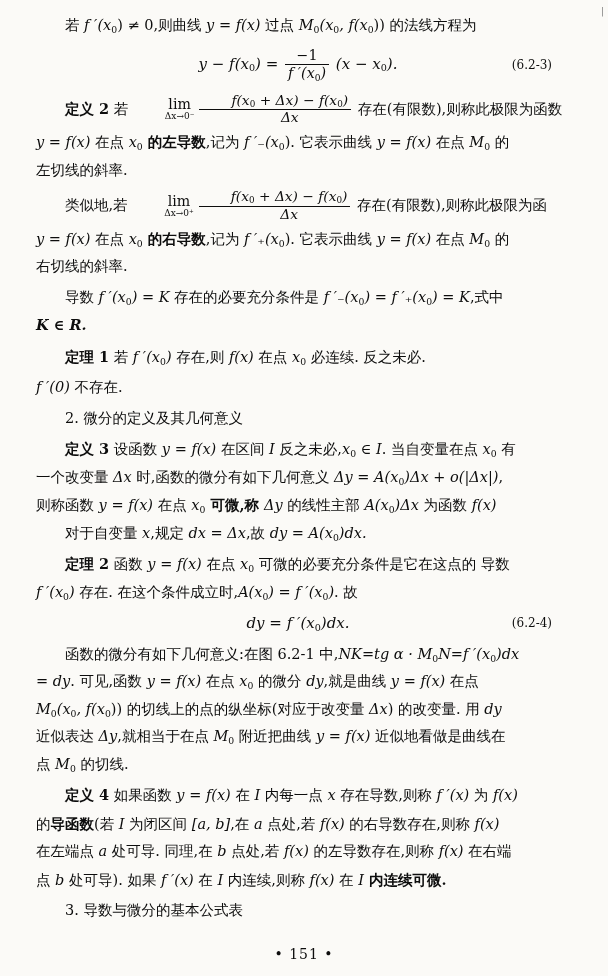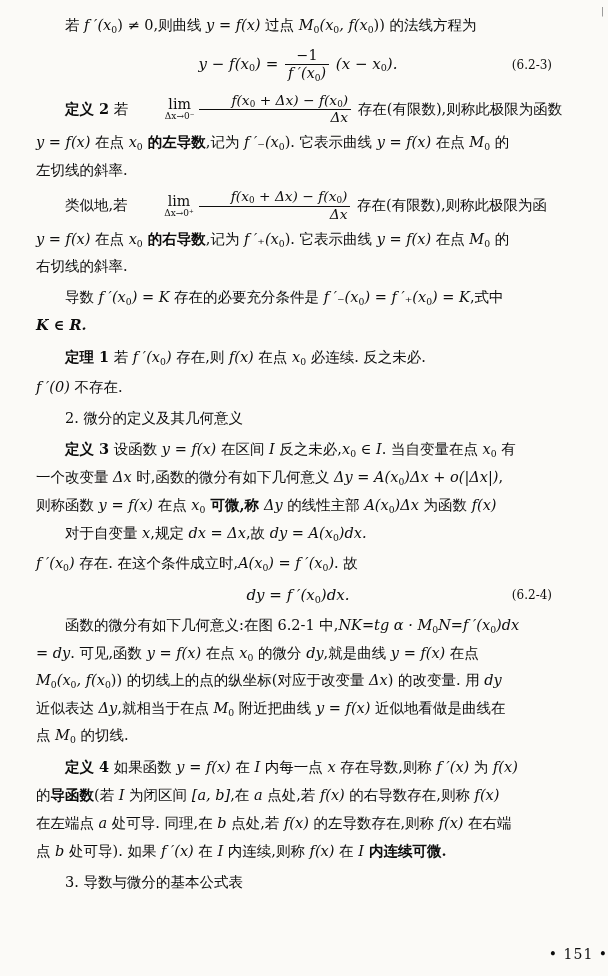--- a/index.html
+++ b/index.html
@@ -78,21 +78,20 @@
     margin: 0 2px;
   }
   .frac .num {
     display: block;
     padding: 0 3px;
     border-bottom: 1.1px solid #0d0d0d;
   }
   .frac .den {
     display: block;
     padding: 0 3px;
-    text-align: right;
   }
   
   .lim {
     display: inline-block;
     vertical-align: middle;
     text-align: center;
     line-height: 1.05;
     margin: 0 3px;
   }
   .lim .op {
@@ -106,21 +105,21 @@
   }
   sub {
     font-size: 0.64em;
     vertical-align: -0.28em;
   }
   .pagenum {
     position: absolute;
     left: 0;
     right: 0;
     bottom: 14px;
-    text-align: right;
+    text-align: center;
     font-size: 14px;
     letter-spacing: 1px;
   }
   .edge-mark {
     position: absolute;
     right: 4px;
     top: 6px;
     font-size: 9px;
     color: #7a7a7a;
   }
@@ -176,20 +175,21 @@
 
     <p class="indent tight"><b>定义 3</b><span>  设函数 </span><span class="it">y = f(x)</span><span> 在区间 </span><span class="it">I</span><span> 反之未必,</span><span class="it">x</span><sub>0</sub><span class="it"> ∈ I</span><span>. 当自变量在点 </span><span class="it">x</span><sub>0</sub><span> 有</span></p>
 
     <p class="noindent tight"><span>一个改变量 </span><span class="it">Δx</span><span> 时,函数的微分有如下几何意义 </span><span class="it">Δy = A(x</span><sub>0</sub><span class="it">)Δx + o(|Δx|)</span><span>,</span></p>
 
     <p class="noindent tight"><span>则称函数 </span><span class="it">y = f(x)</span><span> 在点 </span><span class="it">x</span><sub>0</sub><b> 可微,称 </b><span class="it">Δy</span><span> 的线性主部 </span><span class="it">A(x</span><sub>0</sub><span class="it">)Δx</span><span> 为函数 </span><span class="it">f(x)</span></p>
 
 
     <p class="indent"><span>对于自变量 </span><span class="it">x</span><span>,规定 </span><span class="it">dx = Δx</span><span>,故 </span><span class="it">dy = A(x</span><sub>0</sub><span class="it">)dx.</span></p>
 
+    <p class="indent tight"><b>定理 2</b><span>  函数 </span><span class="it">y = f(x)</span><span> 在点 </span><span class="it">x</span><sub>0</sub><span> 可微的必要充分条件是它在这点的 导数</span></p>
 
     <p class="noindent"><span class="it">f ′(x</span><sub>0</sub><span class="it">)</span><span> 存在. 在这个条件成立时,</span><span class="it">A(x</span><sub>0</sub><span class="it">) = f ′(x</span><sub>0</sub><span class="it">)</span><span>. 故</span></p>
 
     <div class="display">
       <span class="tagline"><span class="it">dy = f ′(x</span><sub>0</sub><span class="it">)dx.</span></span>
       <span class="tag">(6.2-4)</span>
     </div>
 
     <p class="indent tight"><span>函数的微分有如下几何意义:在图 6.2-1 中,</span><span class="it">NK=tg α · M</span><sub>0</sub><span class="it">N=f ′(x</span><sub>0</sub><span class="it">)dx</span></p>
 

